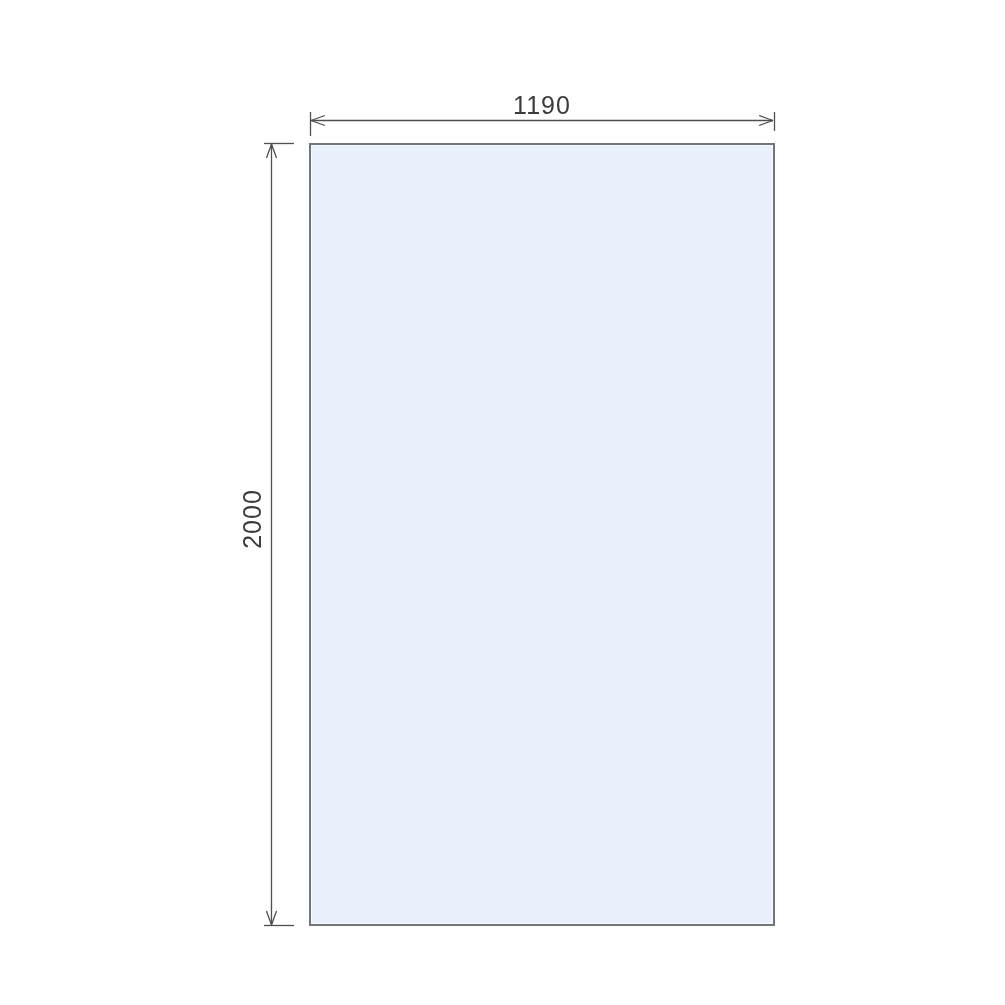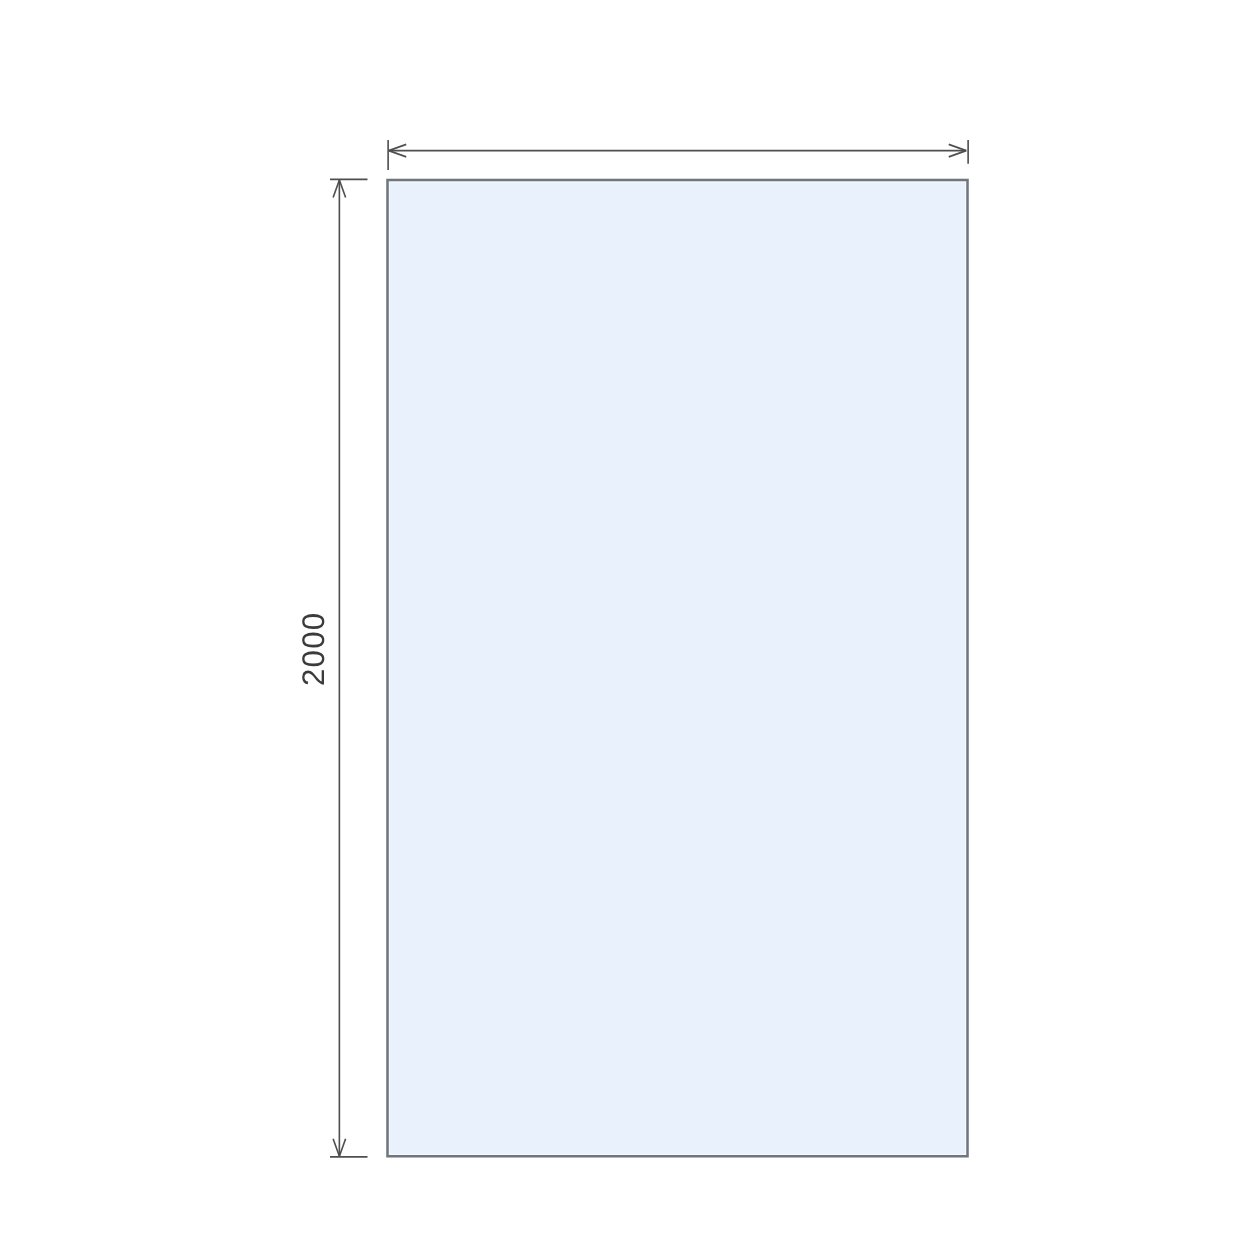--- a/index.html
+++ b/index.html
@@ -75,16 +75,17 @@
     <line x1="271.5" y1="144" x2="271.5" y2="925"></line>
 
     <path d="M271.5 144 L266.5 158 M271.5 144 L276.5 158"></path>
 
     <path d="M271.5 925 L266.5 911 M271.5 925 L276.5 911"></path>
 
     <line x1="264" y1="143.5" x2="294" y2="143.5"></line>
     <line x1="264" y1="925.5" x2="294" y2="925.5"></line>
   </svg>
 
+  <div class="dim-label dim-label-width">1190</div>
 
   <div class="dim-label dim-label-height">2000</div>
 
 </div>
 
 </body></html>

